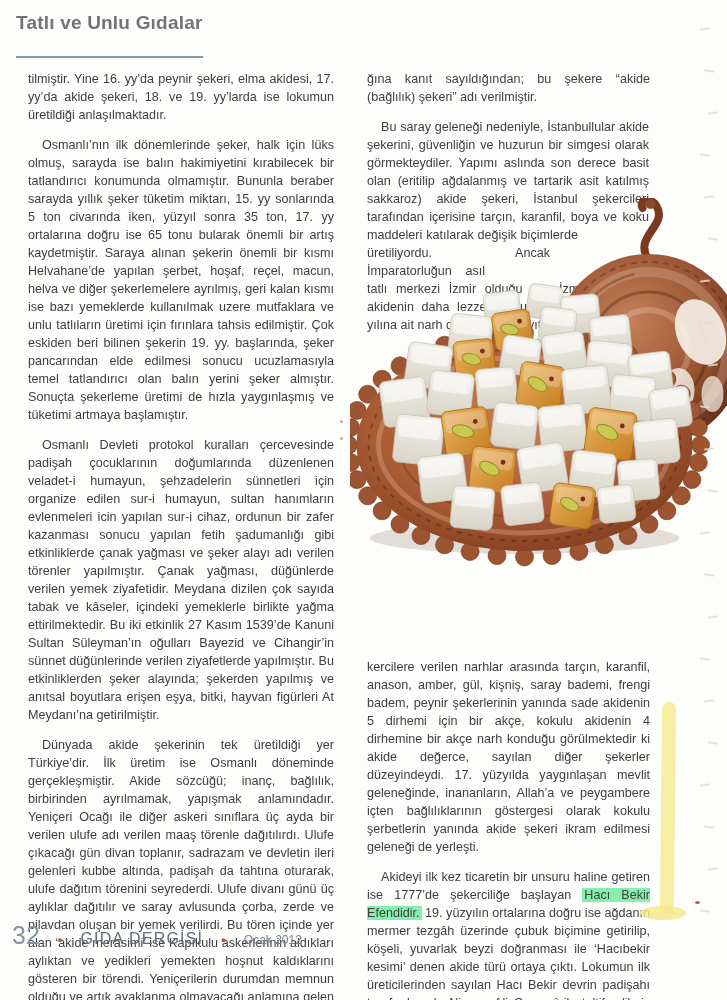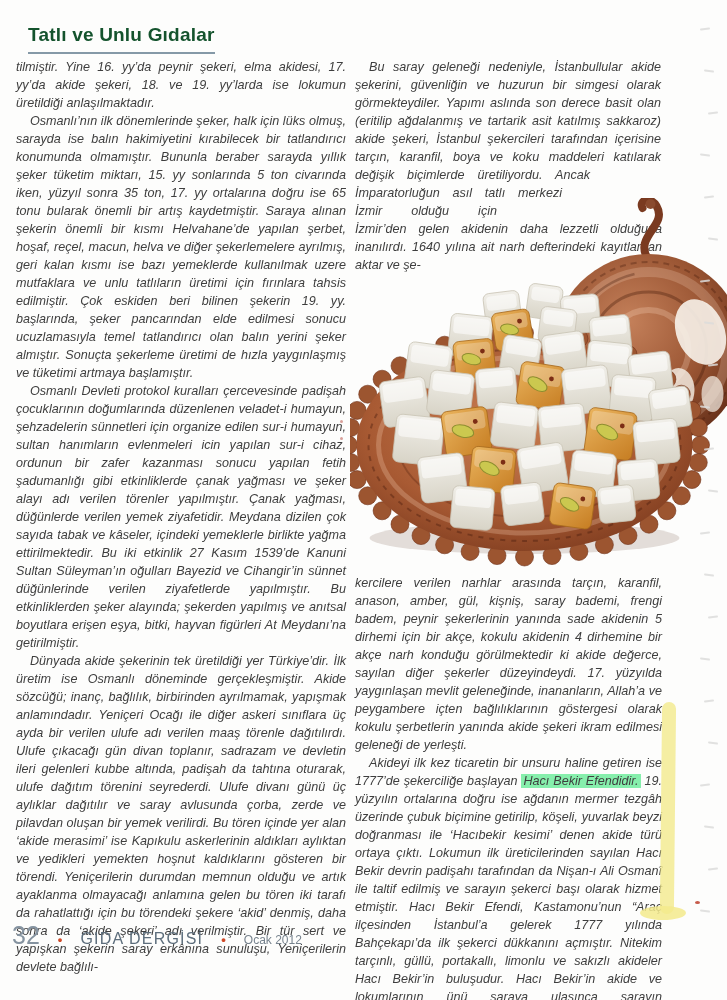--- a/index.html
+++ b/index.html
@@ -1,22 +1,22 @@
 <!DOCTYPE html>
 <html><head>
 <meta charset="utf-8">
 <style>
   html,body{margin:0;padding:0;background:#e9e9e9;}
   .page{position:relative;width:727px;height:1000px;background:#fdfdfc;overflow:hidden;
         font-family:"Liberation Sans","DejaVu Sans",sans-serif;color:#3e3e3e;}
-  h1.title{position:absolute;left:16px;top:12px;margin:12px;font-size:19px;font-weight:600;
-        color:#14532d;letter-spacing:.2px;display:inline-block;padding-bottom:6px;
+  h1.title{position:absolute;left:16px;top:12px;margin:0;font-size:19px;font-weight:600;
+        color:#737373;letter-spacing:.2px;display:inline-block;padding-bottom:22px;
         border-bottom:2px solid #8599a7;}
   .col{position:absolute;top:58px;font-size:12.6px;line-height:18px;text-align:justify;}
-  .col p{margin:0;font-style:italic;}
+  .col p{margin:12px;}
   .col-left{left:16px;width:330px;}
   .col-right{left:355px;width:307px;}
   p.ind{text-indent:14px;}
   h2.subhead{margin:10px 0 6px;font-size:16px;line-height:20px;font-weight:700;
         color:#3b4aa0;letter-spacing:.2px;text-indent:14px;}
   
   .f{float:right;clear:right;}
   .f0{width:1px;height:108px;}
   .f1{width:72px;height:18px;}
   .f2{width:100px;height:18px;}
@@ -45,20 +45,21 @@
   <h1 class="title">Tatlı ve Unlu Gıdalar</h1>
 
   <div class="col col-left">
     <p>tilmiştir. Yine 16. yy’da peynir şekeri, elma akidesi, 17. yy’da akide şekeri, 18. ve 19. yy’larda ise lokumun üretildiği anlaşılmaktadır.</p>
     <p class="ind">Osmanlı’nın ilk dönemlerinde şeker, halk için lüks olmuş, sarayda ise balın hakimiyetini kırabilecek bir tatlandırıcı konumunda olmamıştır. Bununla beraber sarayda yıllık şeker tüketim miktarı, 15. yy sonlarında 5 ton civarında iken, yüzyıl sonra 35 ton, 17. yy ortalarına doğru ise 65 tonu bularak önemli bir artış kaydetmiştir. Saraya alınan şekerin önemli bir kısmı Helvahane’de yapılan şerbet, hoşaf, reçel, macun, helva ve diğer şekerlemelere ayrılmış, geri kalan kısmı ise bazı yemeklerde kullanılmak uzere mutfaklara ve unlu tatlıların üretimi için fırınlara tahsis edilmiştir. Çok eskiden beri bilinen şekerin 19. yy. başlarında, şeker pancarından elde edilmesi sonucu ucuzlamasıyla temel tatlandırıcı olan balın yerini şeker almıştır. Sonuçta şekerleme üretimi de hızla yaygınlaşmış ve tüketimi artmaya başlamıştır.</p>
     <p class="ind">Osmanlı Devleti protokol kuralları çercevesinde padişah çocuklarının doğumlarında düzenlenen veladet-i humayun, şehzadelerin sünnetleri için organize edilen sur-i humayun, sultan hanımların evlenmeleri icin yapılan sur-i cihaz, ordunun bir zafer kazanması sonucu yapılan fetih şadumanlığı gibi etkinliklerde çanak yağması ve şeker alayı adı verilen törenler yapılmıştır. Çanak yağması, düğünlerde verilen yemek ziyafetidir. Meydana dizilen çok sayıda tabak ve kâseler, içindeki yemeklerle birlikte yağma ettirilmektedir. Bu iki etkinlik 27 Kasım 1539’de Kanuni Sultan Süleyman’ın oğulları Bayezid ve Cihangir’in sünnet düğünlerinde verilen ziyafetlerde yapılmıştır. Bu etkinliklerden şeker alayında; şekerden yapılmış ve anıtsal boyutlara erişen eşya, bitki, hayvan figürleri At Meydanı’na getirilmiştir.</p>
     <p class="ind">Dünyada akide şekerinin tek üretildiği yer Türkiye’dir. İlk üretim ise Osmanlı döneminde gerçekleşmiştir. Akide sözcüğü; inanç, bağlılık, birbirinden ayrılmamak, yapışmak anlamındadır. Yeniçeri Ocağı ile diğer askeri sınıflara üç ayda bir verilen ulufe adı verilen maaş törenle dağıtılırdı. Ulufe çıkacağı gün divan toplanır, sadrazam ve devletin ileri gelenleri kubbe altında, padişah da tahtına oturarak, ulufe dağıtım törenini seyrederdi. Ulufe divanı günü üç aylıklar dağıtılır ve saray avlusunda çorba, zerde ve pilavdan oluşan bir yemek verilirdi. Bu tören içinde yer alan ‘akide merasimi’ ise Kapıkulu askerlerinin aldıkları aylıktan ve yedikleri yemekten hoşnut kaldıklarını gösteren bir törendi. Yeniçerilerin durumdan memnun olduğu ve artık ayaklanma olmayacağı anlamına gelen bu tören iki tarafı da rahatlattığı için bu törendeki şekere ‘akid’ denmiş, daha sonra da ‘akide şekeri’ adı verilmiştir. Bir tür sert ve yapışkan şekerin saray erkânına sunuluşu, Yeniçerilerin devlete bağlılı-</p>
   </div>
 
   <div class="col col-right">
+    <p>ğına kanıt sayıldığından; bu şekere “akide (bağlılık) şekeri” adı verilmiştir.</p>
     <p class="ind"><span class="f f0"></span><span class="f f1"></span><span class="f f2"></span><span class="f f3"></span><span>Bu saray geleneği nedeniyle, İstanbullular akide şekerini, güvenliğin ve huzurun bir simgesi olarak görmekteydiler. Yapımı aslında son derece basit olan (eritilip ağdalanmış ve tartarik asit katılmış sakkaroz) akide şekeri, İstanbul şekercileri tarafından içerisine tarçın, karanfil, boya ve koku maddeleri katılarak değişik biçimlerde üretiliyordu. Ancak İmparatorluğun asıl tatlı merkezi İzmir olduğu için İzmir’den gelen akidenin daha lezzetli olduğuna inanılırdı. 1640 yılına ait narh defterindeki kayıtlardan aktar ve şe-</span></p>
     <div class="img-spacer"></div>
     <p>kercilere verilen narhlar arasında tarçın, karanfil, anason, amber, gül, kişniş, saray bademi, frengi badem, peynir şekerlerinin yanında sade akidenin 5 dirhemi için bir akçe, kokulu akidenin 4 dirhemine bir akçe narh konduğu görülmektedir ki akide değerce, sayılan diğer şekerler düzeyindeydi. 17. yüzyılda yaygınlaşan mevlit geleneğinde, inananların, Allah’a ve peygambere içten bağlılıklarının göstergesi olarak kokulu şerbetlerin yanında akide şekeri ikram edilmesi geleneği de yerleşti.</p>
     <p class="ind"><span>Akideyi ilk kez ticaretin bir unsuru haline getiren ise 1777’de şekerciliğe başlayan </span><mark class="hl">Hacı Bekir Efendidir.</mark><span> 19. yüzyılın ortalarına doğru ise ağdanın mermer tezgâh üzerinde çubuk biçimine getirilip, köşeli, yuvarlak beyzi doğranması ile ‘Hacıbekir kesimi’ denen akide türü ortaya çıktı. Lokumun ilk üreticilerinden sayılan Hacı Bekir devrin padişahı tarafından da Nişan-ı Ali Osmanî ile taltif edilmiş ve sarayın şekerci başı olarak hizmet etmiştir. Hacı Bekir Efendi, Kastamonu’nun “Araç ilçesinden İstanbul’a gelerek 1777 yılında Bahçekapı’da ilk şekerci dükkanını açmıştır. Nitekim tarçınlı, güllü, portakallı, limonlu ve sakızlı akideler Hacı Bekir’in buluşudur. Hacı Bekir’in akide ve lokumlarının ünü saraya ulaşınca sarayın şekerlemeleri Hacı </span></p>
   </div>
 
   <figure class="photo">
     <svg id="photo-svg" viewBox="0 0 372 370" width="377" height="370">
       <defs>
         <radialGradient id="gDome" cx="40%" cy="35%" r="75%">

